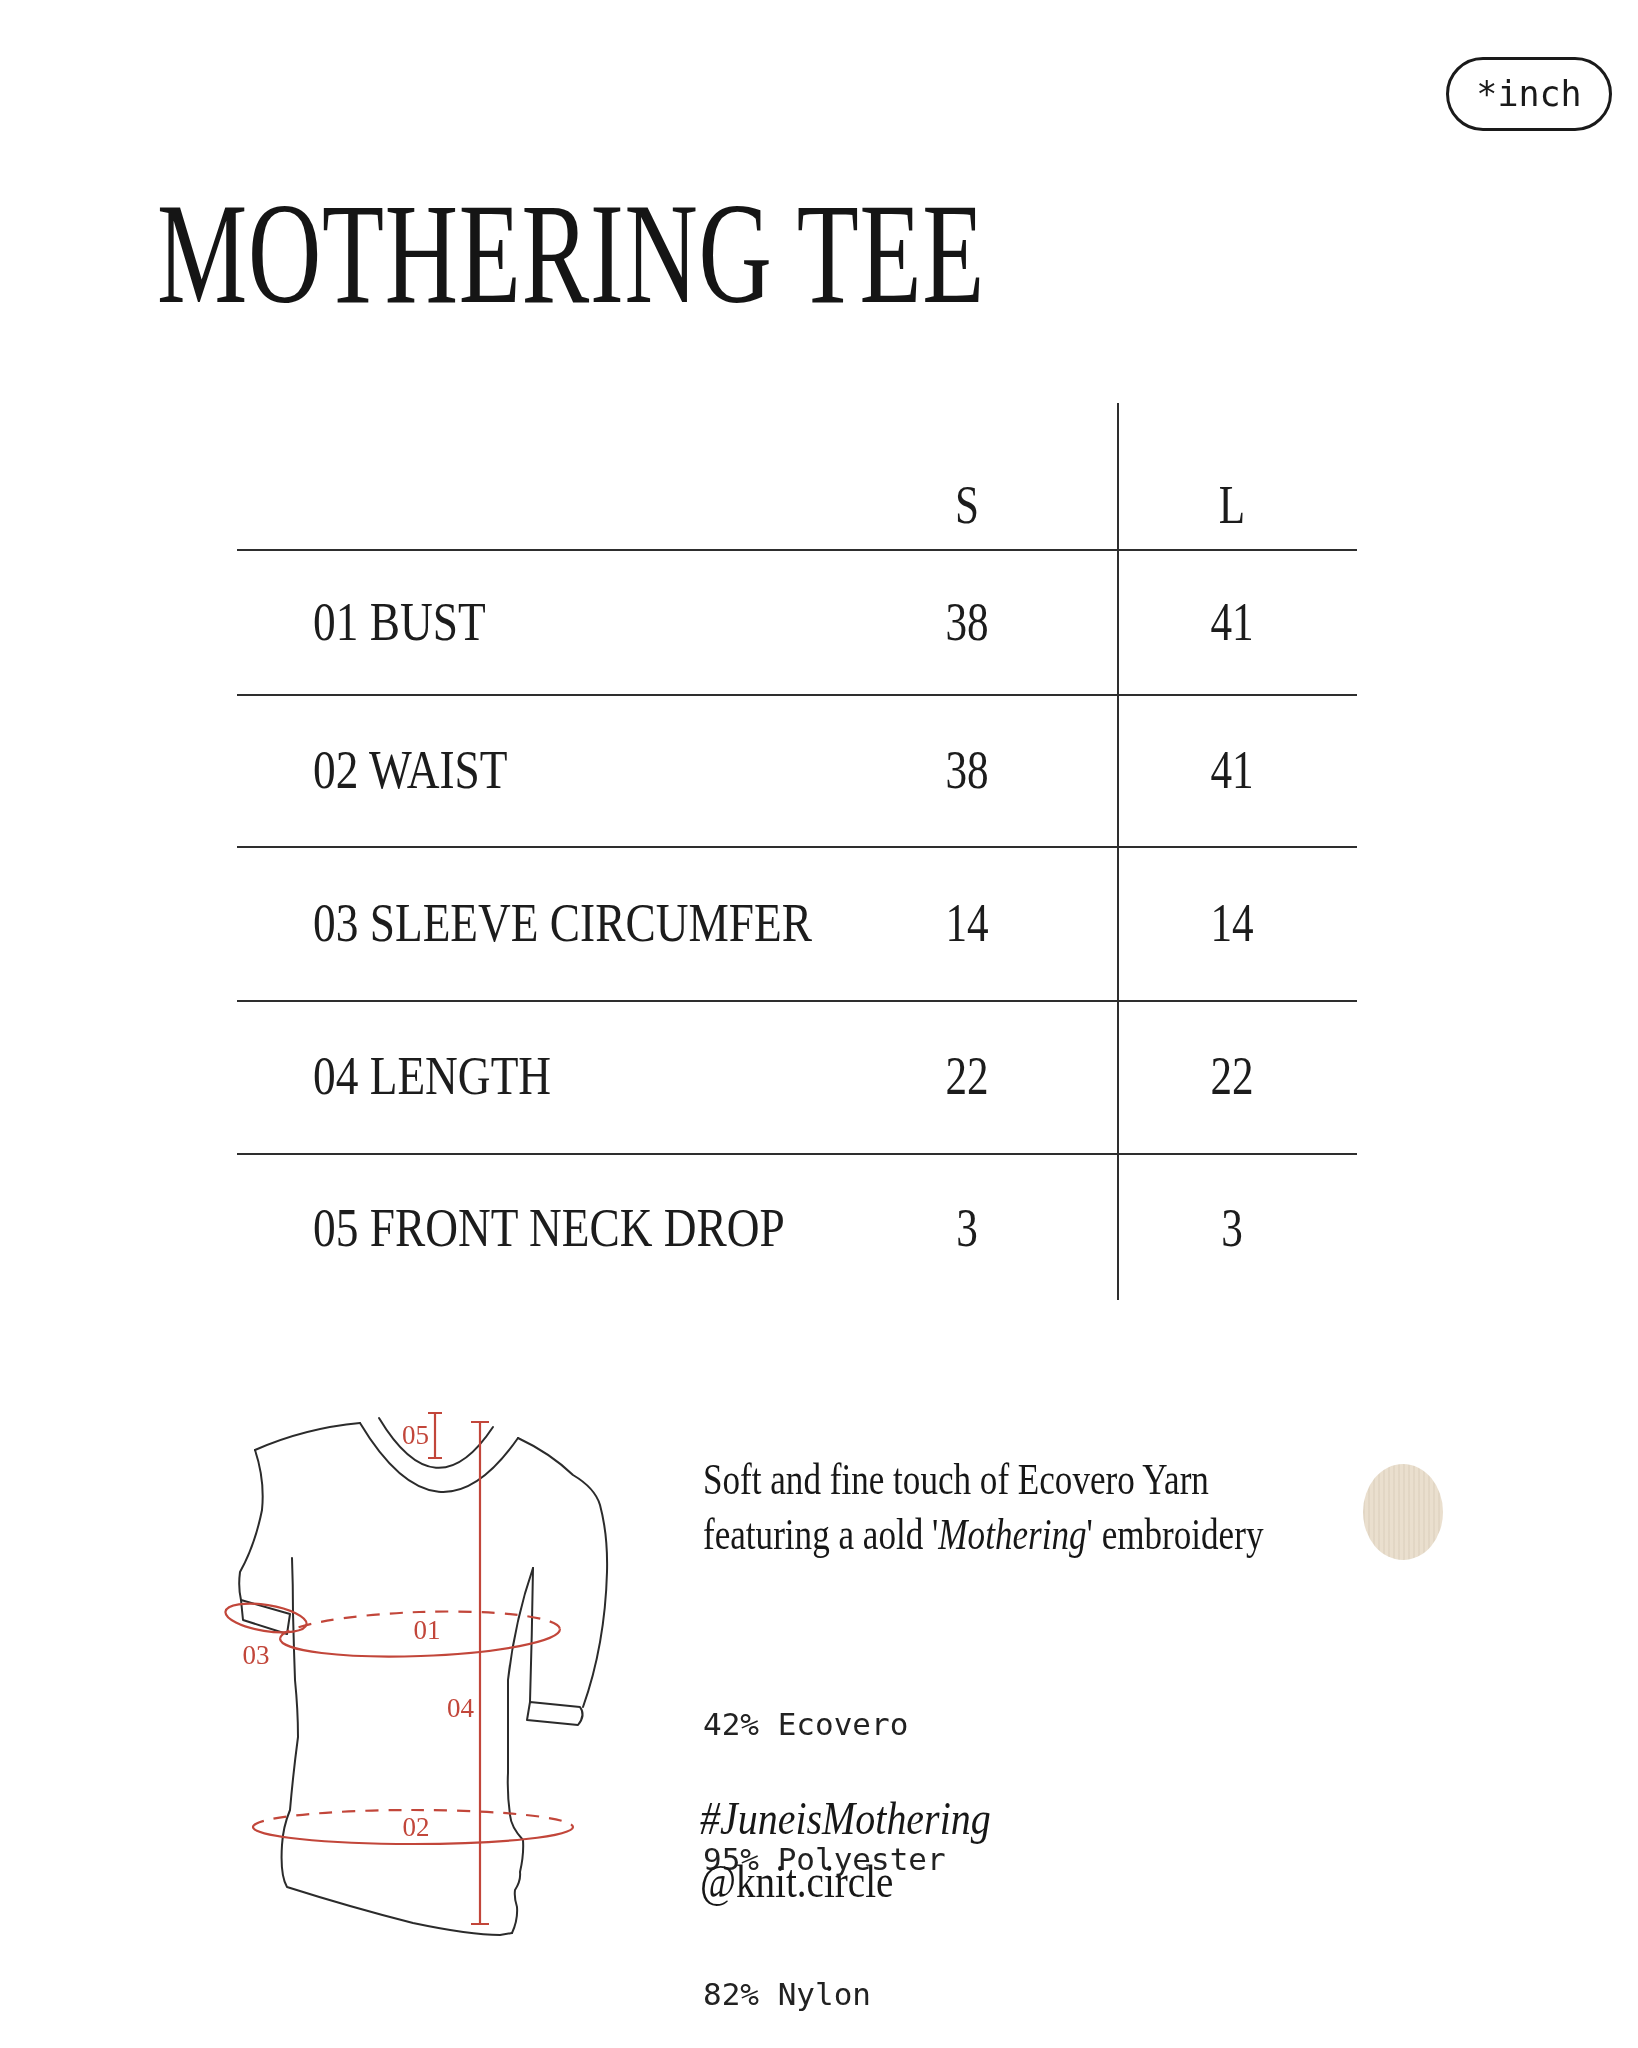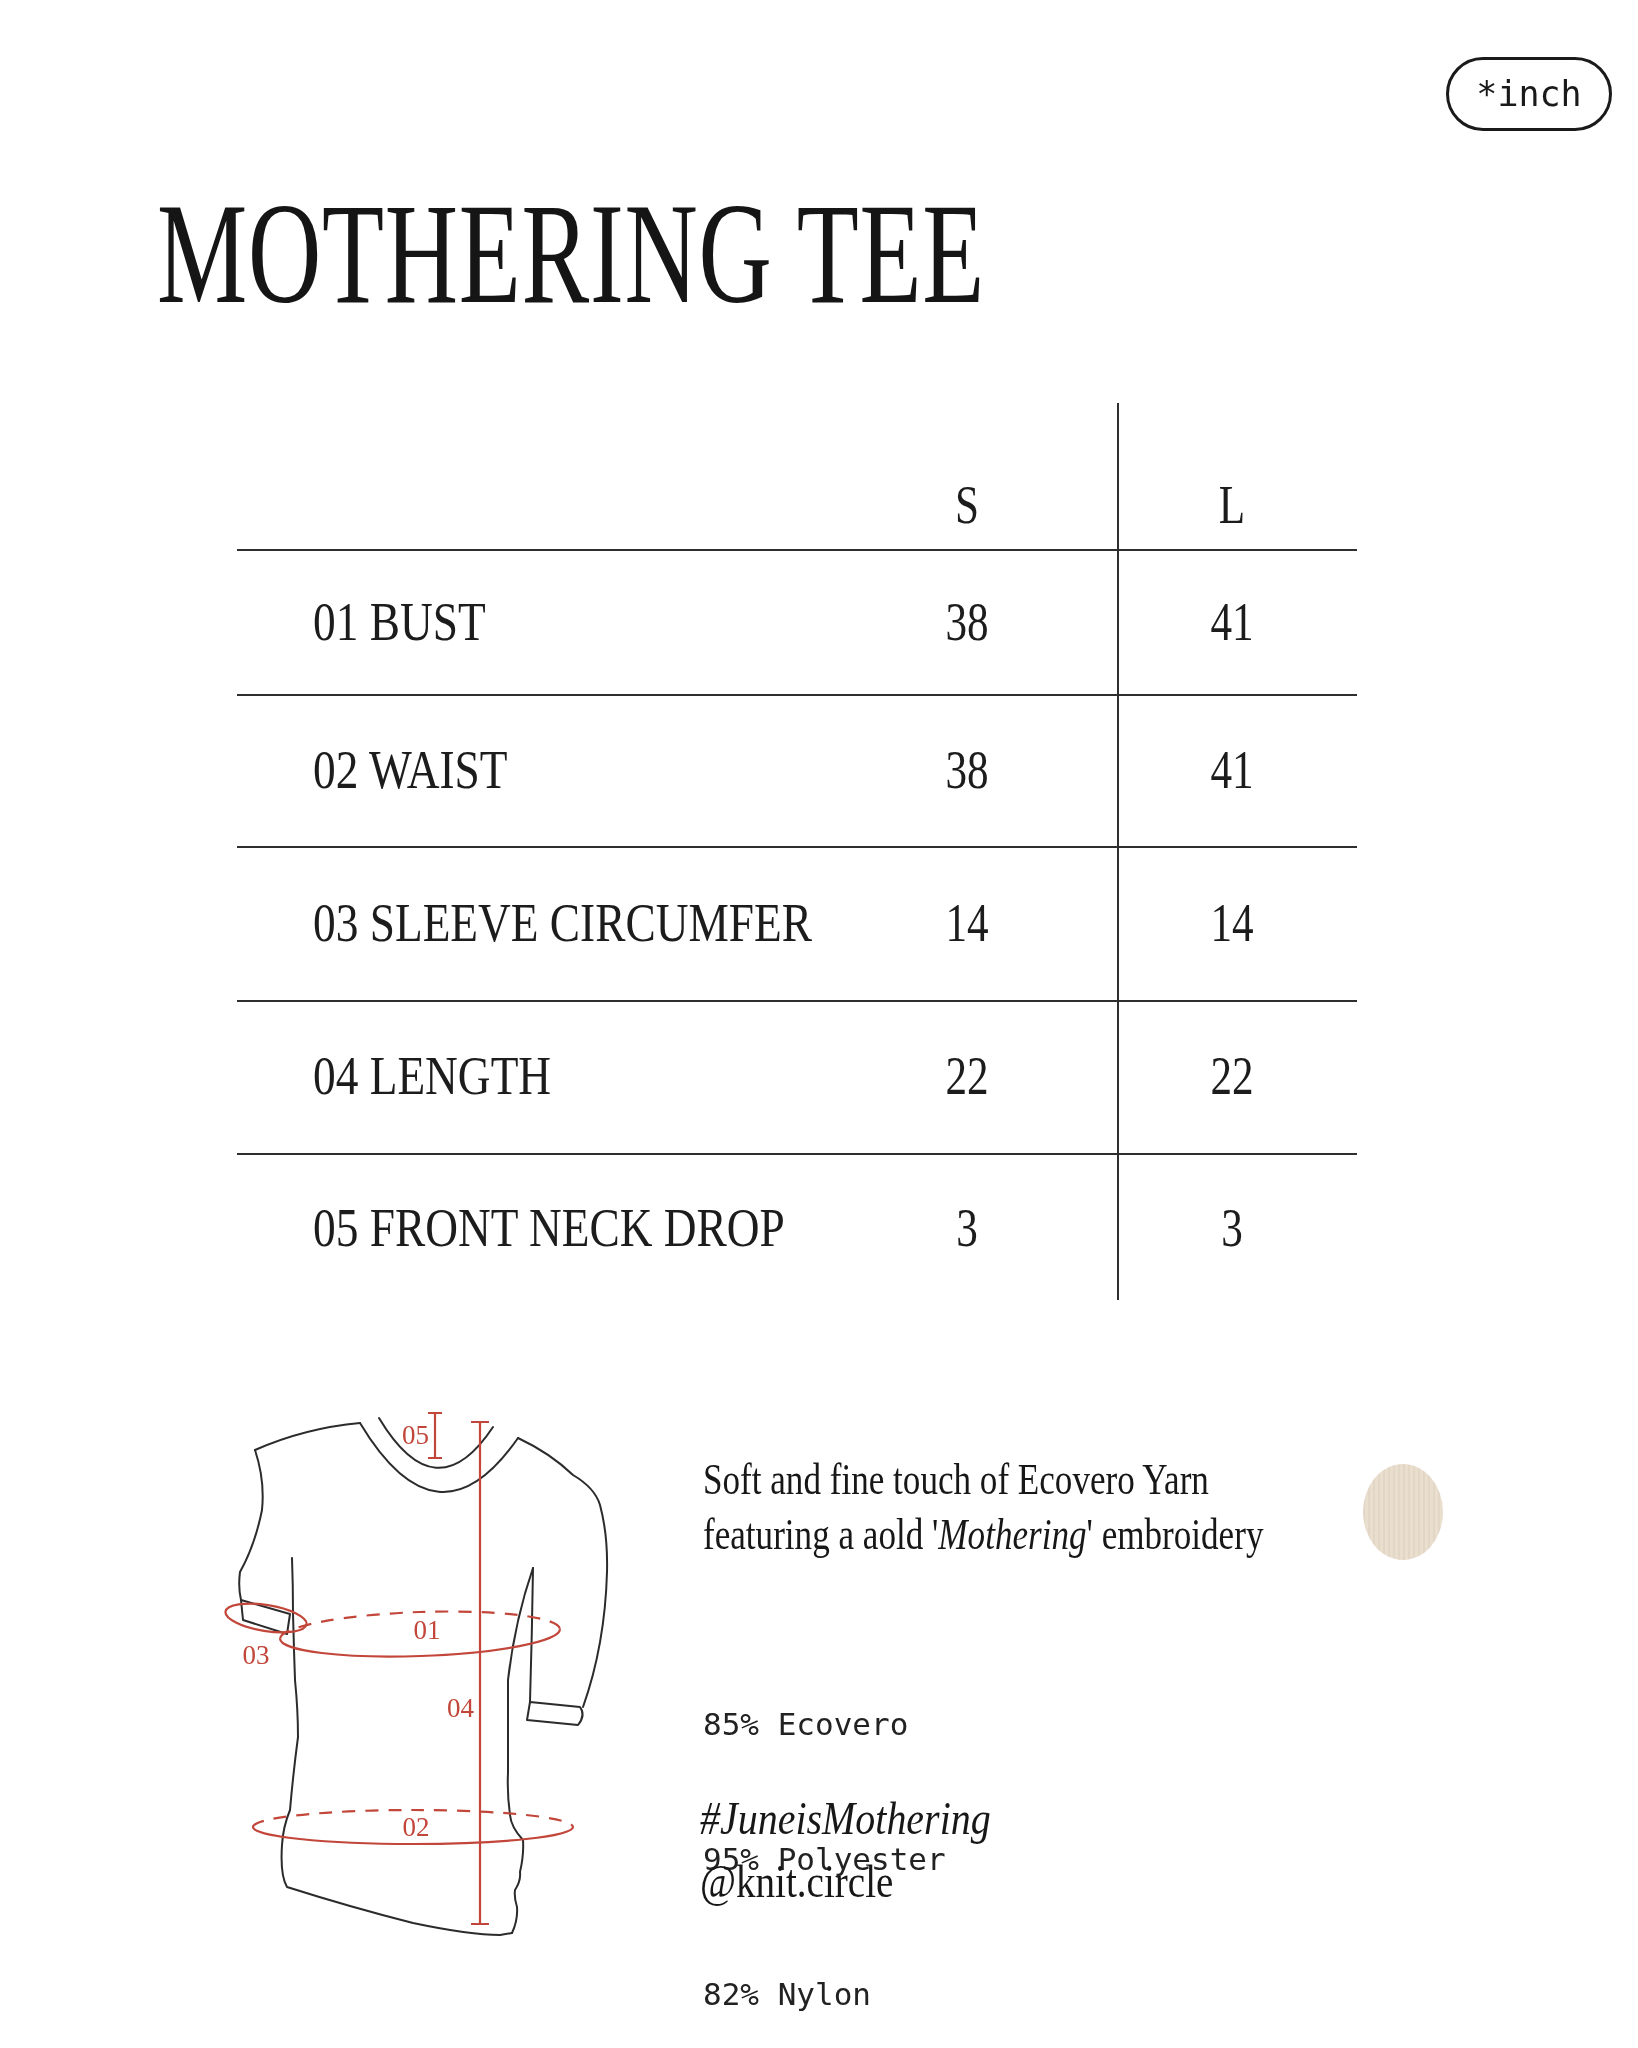--- a/index.html
+++ b/index.html
@@ -136,21 +136,21 @@
       <text x="236" y="441" text-anchor="middle">02</text>
     </g>
   </svg>
 
   <div class="desc">
     <div>Soft and fine touch of Ecovero Yarn</div>
     <div><span>featuring a aold '</span><span class="it">Mothering</span><span>' embroidery</span></div>
   </div>
 
   <div class="comp">
-    <div>85% Ecovero</div>
+    <div>42% Ecovero</div>
     <div>95% Polyester</div>
     <div>82% Nylon</div>
   </div>
 
   <div class="hashtag">#JuneisMothering</div>
   <div class="handle">@knit.circle</div>
 
   <div class="swatch"></div>
 
 </div>

